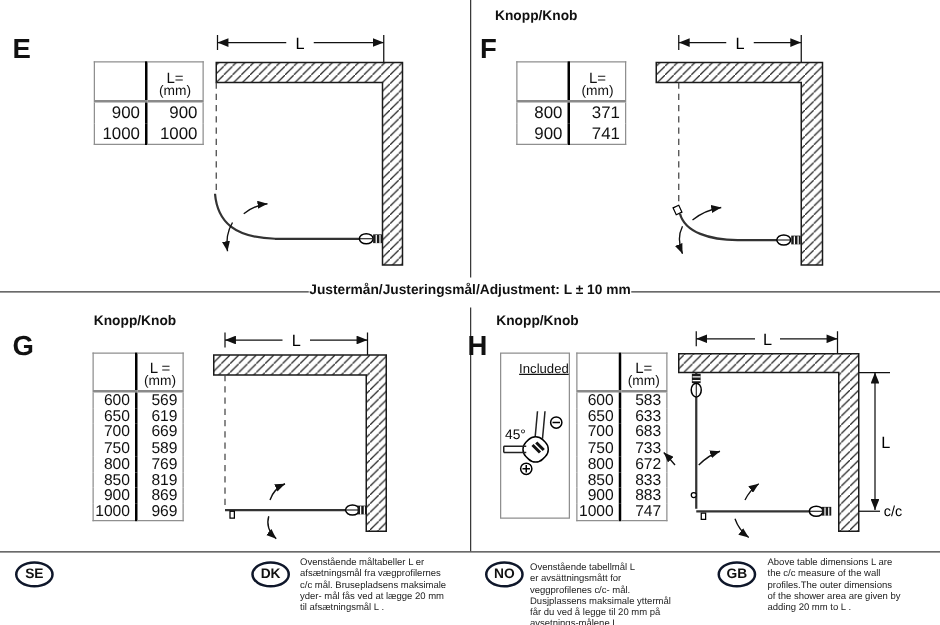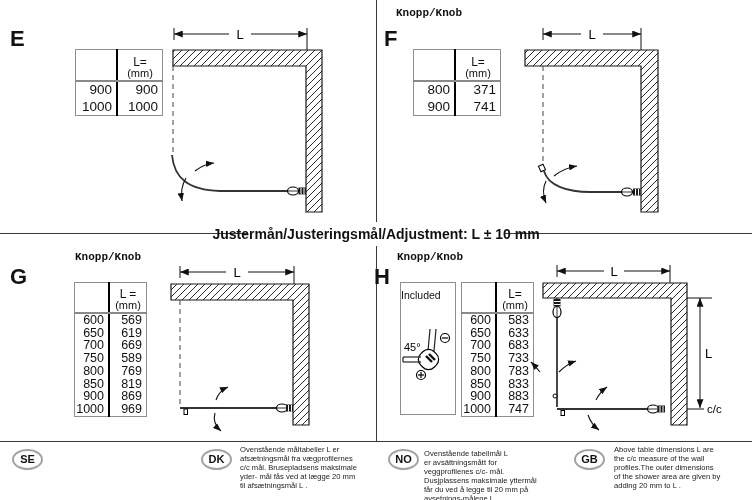--- a/index.html
+++ b/index.html
@@ -1,42 +1,42 @@
 <!DOCTYPE html>
 <html><head>
 <meta charset="utf-8">
 <style>
   html,body{margin:0;padding:0;background:#fff;}
   .page{position:relative;width:752px;height:500px;background:#fff;overflow:hidden;
         font-family:"Liberation Sans",sans-serif;color:#111;}
   .abs{position:absolute;}
   .letter{font-size:22px;font-weight:bold;letter-spacing:1px;}
-  .knob-label{font-size:11px;font-weight:bold;font-family:Liberation Mono, monospace;}
+  .knob-label{font-size:11px;font-weight:bold;}
   .vline{position:absolute;width:1px;background:#3a3a3a;}
   .hline{position:absolute;height:1px;background:#3a3a3a;}
   .adj-label{position:absolute;left:0;top:226px;width:752px;text-align:center;
-             font-weight:bold;font-size:14px;}
+             font-weight:bold;font-size:11px;}
   
   table.dim{border-collapse:collapse;background:#fff;border:1px solid #8f8f8f;}
   table.dim td{text-align:right;vertical-align:bottom;}
   table.dim td.c2{border-left:2px solid #000;}
   table.dim tr.hdr td{text-align:center;border-bottom:2px solid #8a8a8a;vertical-align:bottom;}
   table.dim tr.hdr .hl{font-size:12px;line-height:12px;}
   table.dim tr.hdr .hm{font-size:11px;line-height:11px;}
   table.t2 td{font-size:13.5px;line-height:15.5px;padding:0 4px 1px 2px;}
   table.t2 td.c1{width:34px;} table.t2 td.c2{width:38px;}
   table.t2 tr.hdr td{height:27px;padding:2px 3px 1px;}
   table.t8 td{font-size:12.5px;line-height:12.7px;padding:0 4px 0 1px;}
   table.t8 td.c1{width:28px;} table.t8 td.c2{width:31px;text-align:right;}
   table.t8 tr.hdr td{height:26px;padding:2px 2px 1px;}
   
   .included-box{position:absolute;border:1px solid #8f8f8f;background:#fff;}
-  .included-title{font-size:10.5px;text-align:left;padding-top:6px;}
+  .included-title{font-size:10.5px;text-align:right;padding-top:6px;text-decoration:underline;}
   
-  .badge{position:absolute;width:27px;height:17px;border:2px solid #a3a3a3;border-radius:50%;
+  .badge{position:absolute;width:27px;height:17px;border:2px solid #0f172a;border-radius:50%;
          text-align:center;line-height:17px;font-weight:bold;font-size:11px;background:#fff;}
   .note-text{position:absolute;font-size:7.6px;line-height:8.9px;color:#222;width:150px;}
   svg text{font-family:"Liberation Sans",sans-serif;fill:#000;}
 </style>
 </head>
 <body>
 
 <div class="page">
 
   <svg width="0" height="0" style="position:absolute">
@@ -268,21 +268,21 @@
     <tr>
           <td class="c1">700</td>
           <td class="c2">683</td>
         </tr>
     <tr>
           <td class="c1">750</td>
           <td class="c2">733</td>
         </tr>
     <tr>
           <td class="c1">800</td>
-          <td class="c2">783</td>
+          <td class="c2">672</td>
         </tr>
     <tr>
           <td class="c1">850</td>
           <td class="c2">833</td>
         </tr>
     <tr>
           <td class="c1">900</td>
           <td class="c2">883</td>
         </tr>
     <tr>

